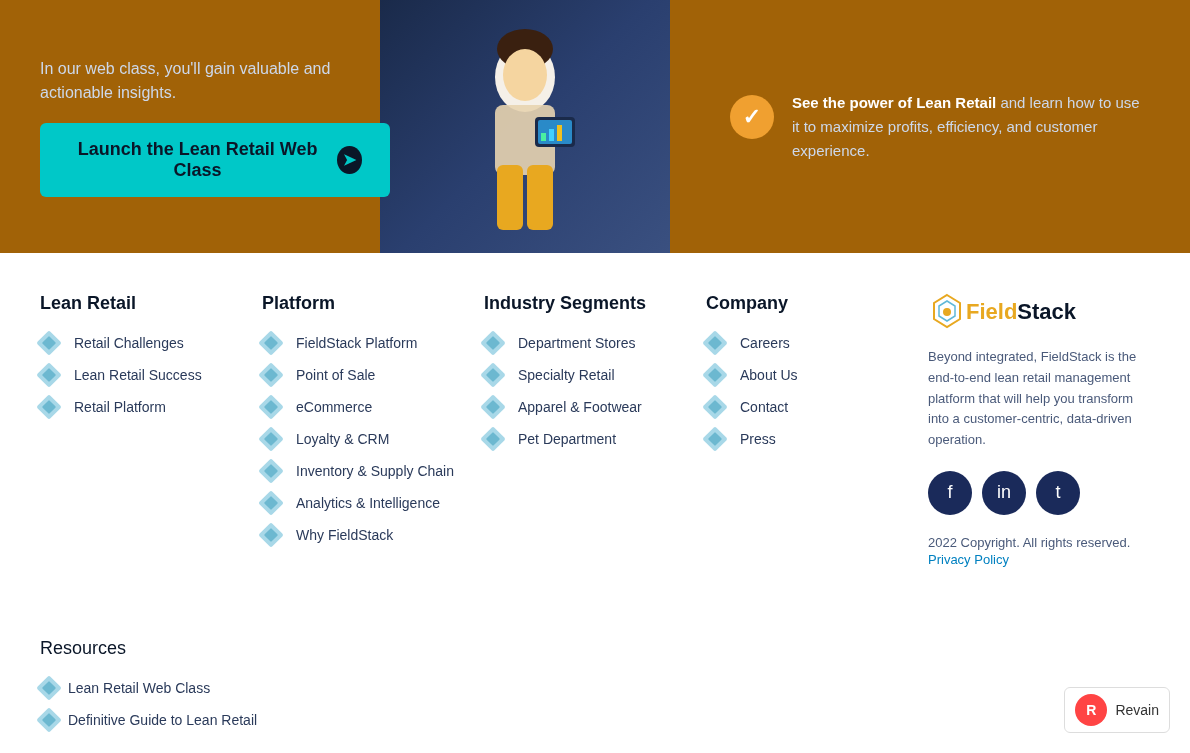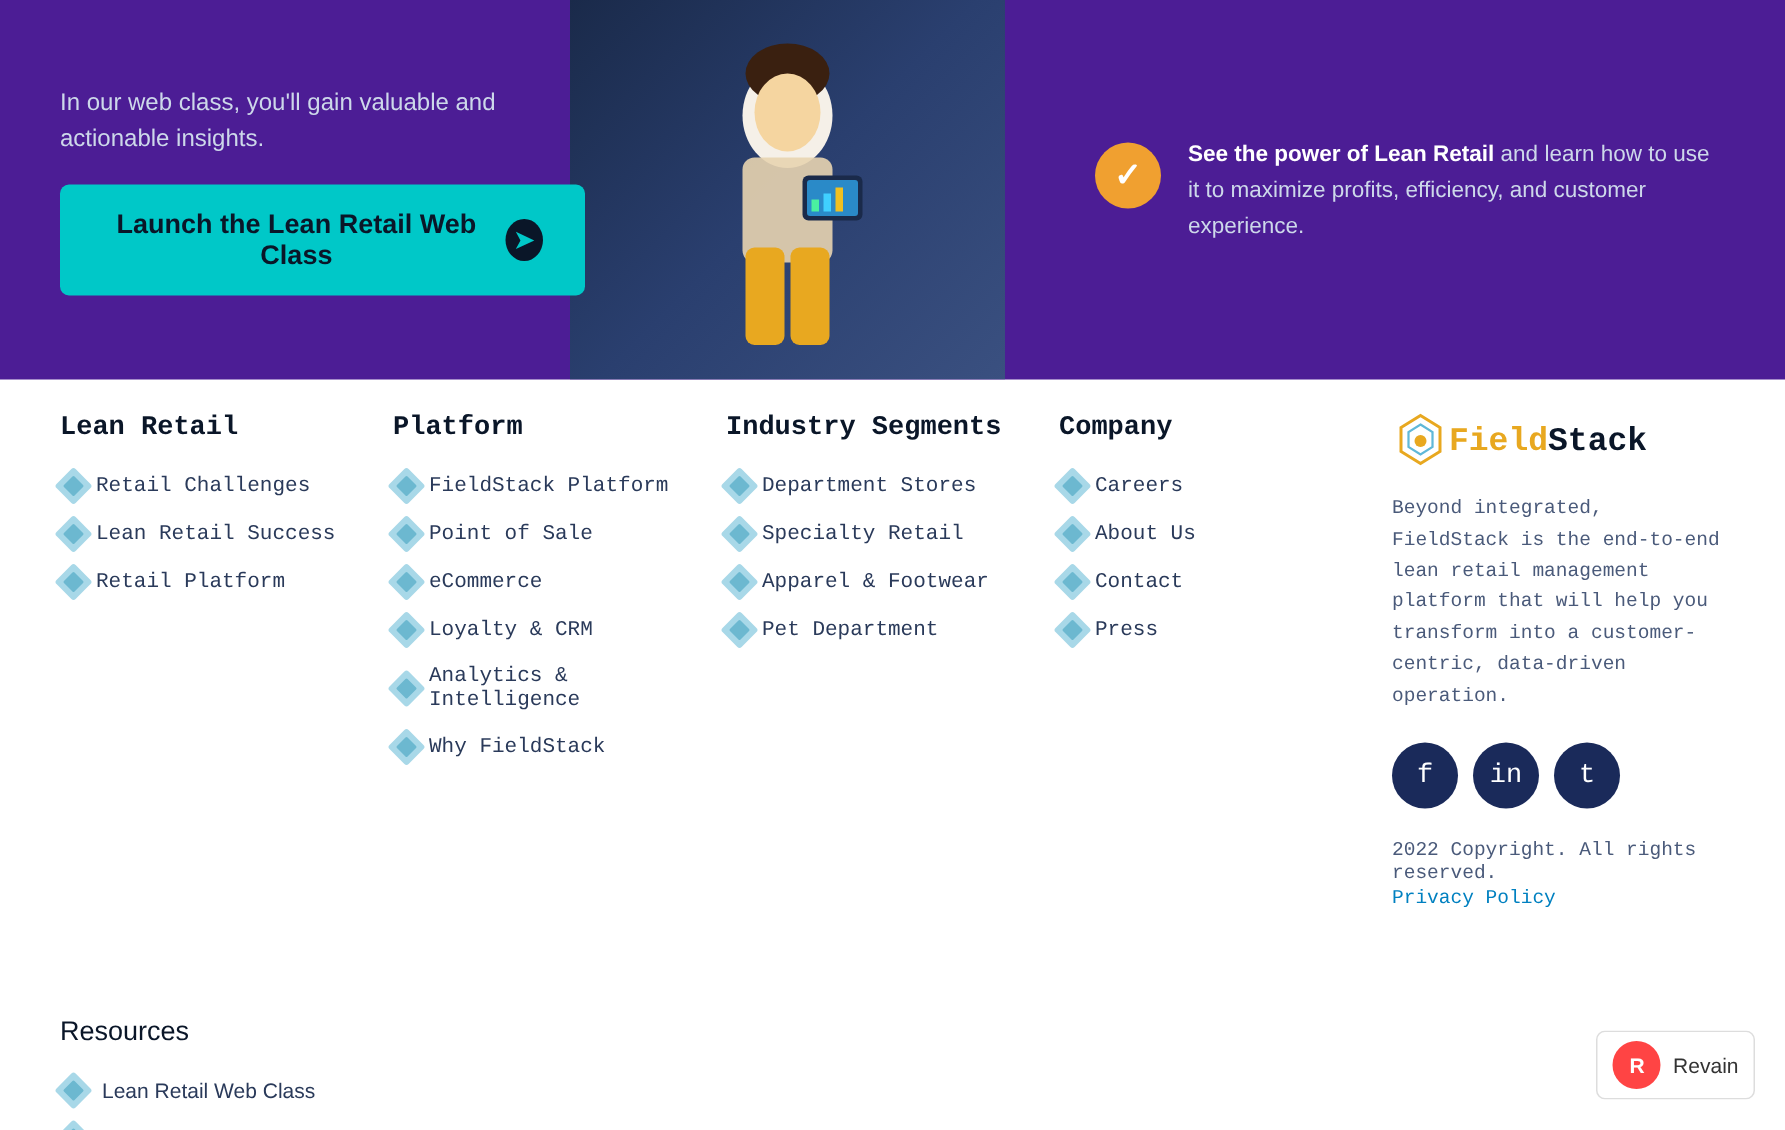--- a/index.html
+++ b/index.html
@@ -1,20 +1,20 @@
 <!DOCTYPE html>
 <html><head>
   <meta charset="utf-8">
   <style>
     * { margin: 0; padding: 0; box-sizing: border-box; }
     body { font-family: Arial, sans-serif; background: #fff; width: 1190px; }
 
     
     .hero {
-      background: #4c1d95;
+      background: #a16207;
       color: #fff;
       display: flex;
       align-items: center;
       min-height: 253px;
       padding: 20px 40px;
       position: relative;
       overflow: hidden;
     }
     .hero-left {
       max-width: 420px;
@@ -91,22 +91,21 @@
       line-height: 1.6;
       color: #cdd8ea;
     }
     .hero-right-text strong {
       color: #fff;
     }
 
     
     .footer-nav {
       background: #fff;
-      padding: 22px 40px 30px;
-      font-family: Liberation Mono, monospace;
+      padding: 40px 40px 30px;
     }
     .footer-columns {
       display: flex;
       gap: 0;
       margin-bottom: 40px;
     }
     .footer-col {
       flex: 1;
     }
     .footer-col-title {
@@ -114,21 +113,21 @@
       font-weight: bold;
       color: #0a1628;
       margin-bottom: 20px;
     }
     .footer-col ul {
       list-style: none;
     }
     .footer-col ul li {
       display: flex;
       align-items: center;
-      gap: 6px;
+      gap: 16px;
       margin-bottom: 14px;
     }
     .footer-col ul li a {
       color: #2a3a5a;
       text-decoration: none;
       font-size: 14px;
     }
     .bullet-diamond {
       width: 18px;
       height: 18px;
@@ -335,20 +334,24 @@
           <div class="bullet-diamond"></div>
           <a href="#">Point of Sale</a>
         </li>
         <li>
           <div class="bullet-diamond"></div>
           <a href="#">eCommerce</a>
         </li>
         <li>
           <div class="bullet-diamond"></div>
           <a href="#">Loyalty &amp; CRM</a>
+        </li>
+        <li>
+          <div class="bullet-diamond"></div>
+          <a href="#">Inventory &amp; Supply Chain</a>
         </li>
         <li>
           <div class="bullet-diamond"></div>
           <a href="#">Analytics &amp; Intelligence</a>
         </li>
         <li>
           <div class="bullet-diamond"></div>
           <a href="#">Why FieldStack</a>
         </li>
       </ul>

